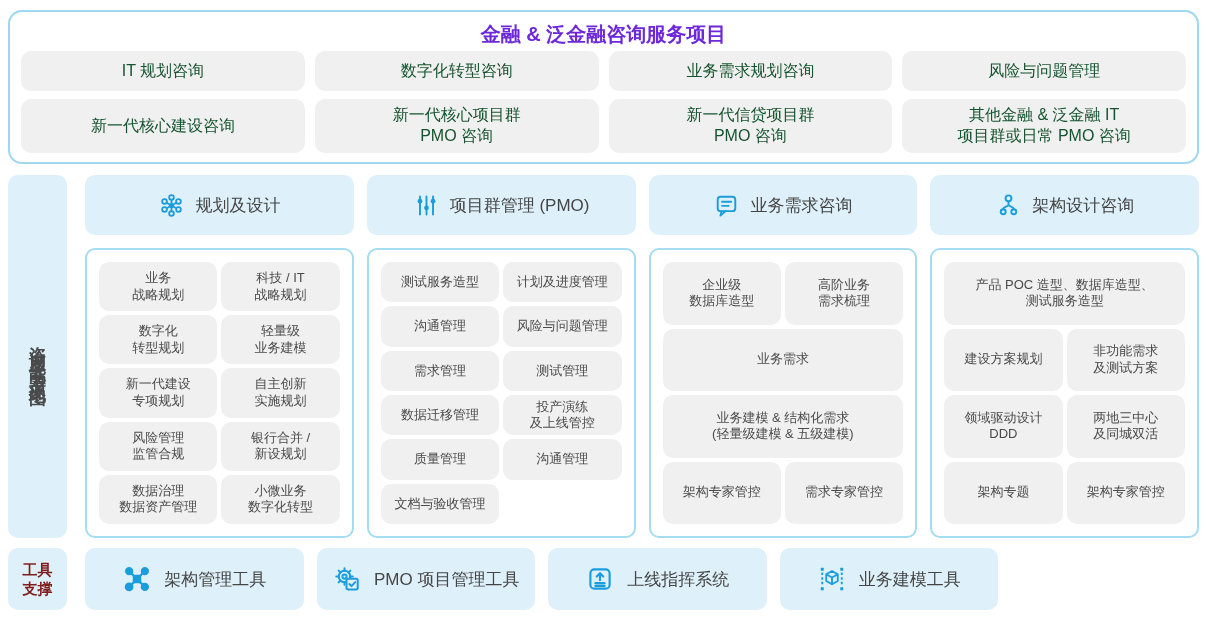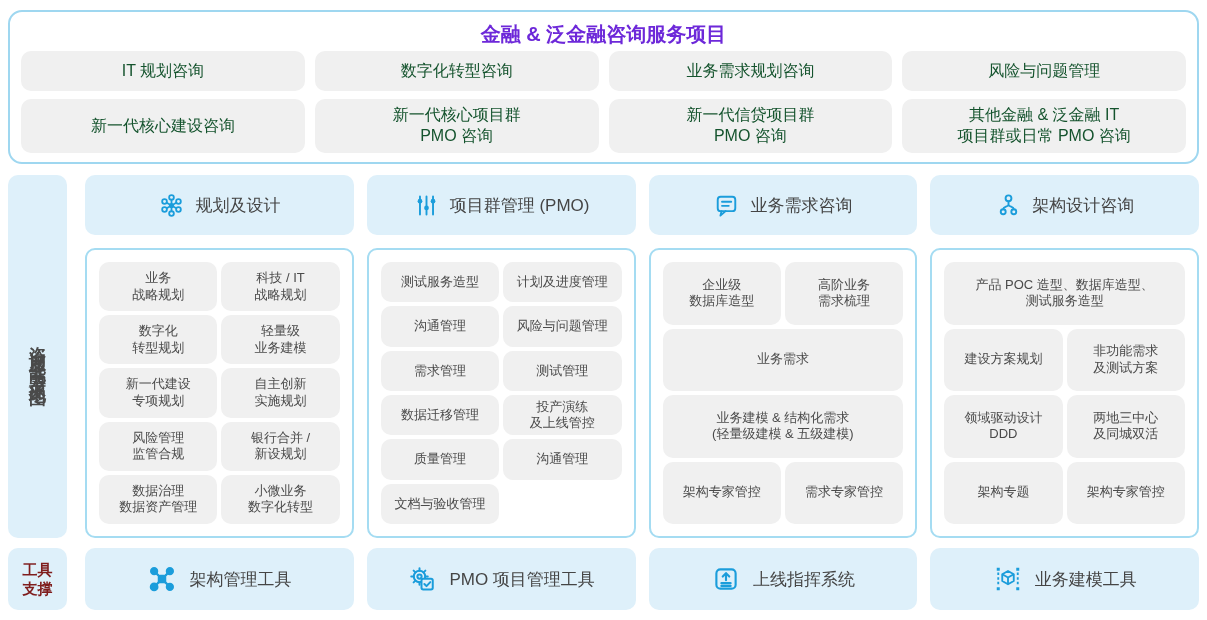--- a/index.html
+++ b/index.html
@@ -48,21 +48,21 @@
     padding:2px 4px;box-sizing:border-box;min-width:0;
   }
   .pill.wide{grid-column:1 / -1;}
   
   .tools{position:absolute;left:8px;top:548px;width:1191px;height:62px;}
   .tools-label{
     position:absolute;left:0;top:0;width:59px;height:62px;background:#def0fa;border-radius:10px;
     display:flex;align-items:center;justify-content:center;text-align:center;
     font-weight:bold;font-size:15px;color:#7f1d1d;line-height:1.3;white-space:pre-line;
   }
-  .tools-grid{position:absolute;left:77px;top:0;width:1114px;height:62px;display:grid;grid-template-columns:repeat(4,1fr);gap:13px;}
+  .tools-grid{position:absolute;left:77px;top:0;width:913px;height:62px;display:grid;grid-template-columns:repeat(4,1fr);gap:13px;}
   .tool-box{
     background:#def0fa;border-radius:10px;display:flex;align-items:center;justify-content:center;
     gap:12px;font-size:17px;color:#454545;font-weight:500;
   }
   .tool-box svg{width:30px;height:30px;color:#1b9ddb;flex:0 0 auto;}
   .defs{position:absolute;width:0;height:0;overflow:hidden;}
 </style>
 </head>
 <body>
 

